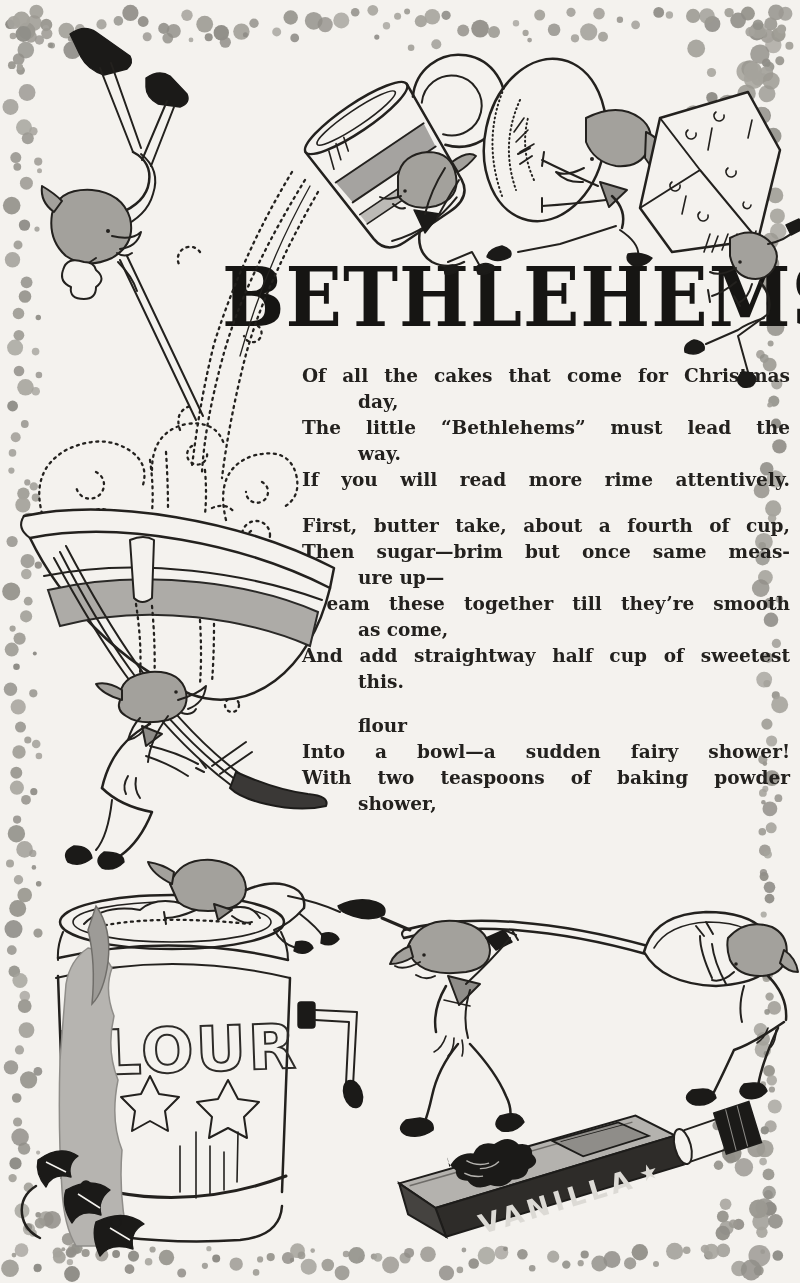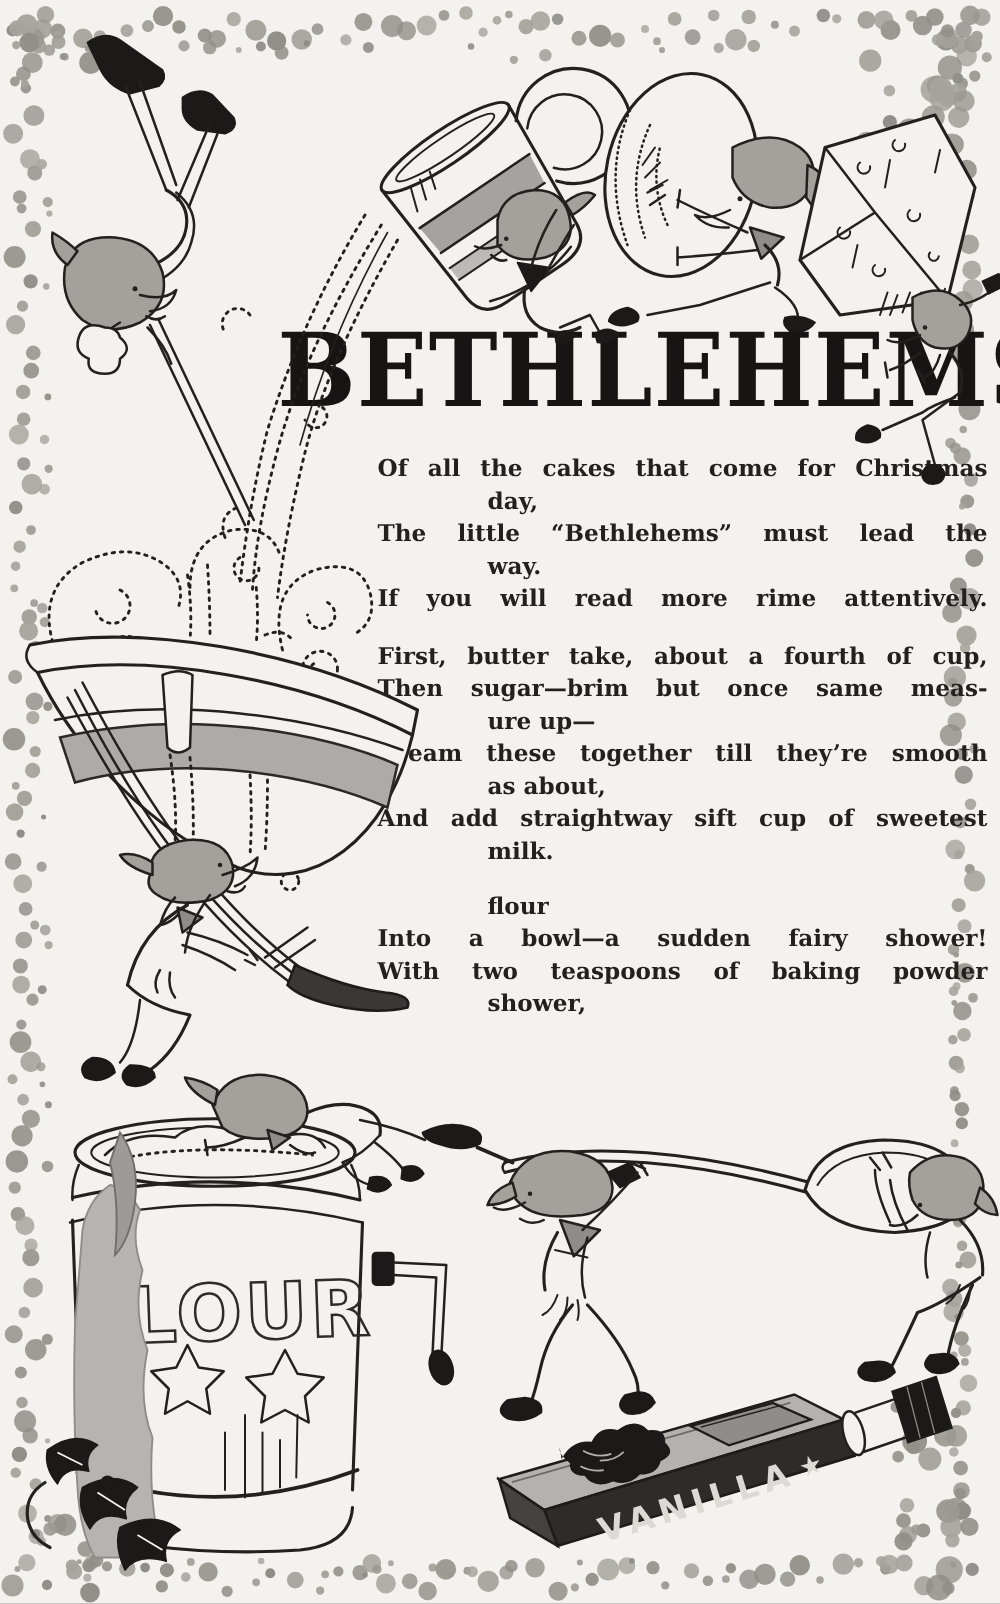--- a/index.html
+++ b/index.html
@@ -13,21 +13,21 @@
   .fillp{fill:#f4f2ee;}
   .dark{fill:#1b1a18;stroke:#1b1a18;stroke-width:1.4;stroke-linejoin:round;}
   .gray{fill:#a3a19c;stroke:#23211e;stroke-width:2;stroke-linejoin:round;}
   .midgray{fill:#8f8d89;}
   .title{position:absolute;left:222px;top:250px;width:568px;white-space:nowrap;text-align:center;
          font-weight:bold;font-size:74px;letter-spacing:1px;color:#161513;
          transform:scaleY(1.1);transform-origin:50% 0;}
   .poem{position:absolute;left:302px;top:363px;width:488px;font-size:18.5px;line-height:26px;
         font-weight:bold;color:#23211e;}
   .poem .jline{text-align:justify;text-align-last:justify;}
-  .poem .iline{margin-left:88px;}
+  .poem .iline{margin-left:56px;}
   .sgap{height:20px;}
 </style>
 </head>
 <body>
 
 <div id="page">
 
   <svg style="left:0;top:0" width="800" height="1283" viewBox="0 0 800 1283" id="border-dots">
       <circle cx="10.0" cy="24.3" r="4.8" fill="#908e88" opacity="1.00"></circle>
       <circle cx="26.9" cy="30.9" r="8.5" fill="#9b9992" opacity="1.00"></circle>
@@ -444,23 +444,23 @@
       <div class="jline">The little “Bethlehems” must lead the</div>
       <div class="iline">way.</div>
       <div class="jline">If you will read more rime attentively.</div>
     </div>
     <div class="sgap"></div>
     <div>
       <div class="jline">First, butter take, about a fourth of cup,</div>
       <div class="jline">Then sugar—brim but once same meas-</div>
       <div class="iline">ure up—</div>
       <div class="jline">Cream these together till they’re smooth</div>
-      <div class="iline">as about,</div>
-      <div class="jline">And add straightway sift cup of sweetest</div>
-      <div class="iline">milk.</div>
+      <div class="iline">as come,</div>
+      <div class="jline">And add straightway half cup of sweetest</div>
+      <div class="iline">this.</div>
     </div>
     <div class="sgap" style="height:18px"></div>
     <div>
       <div class="iline">flour</div>
       <div class="jline">Into a bowl—a sudden fairy shower!</div>
       <div class="jline">With two teaspoons of baking powder</div>
       <div class="iline">shower,</div>
     </div>
   </div>
 

